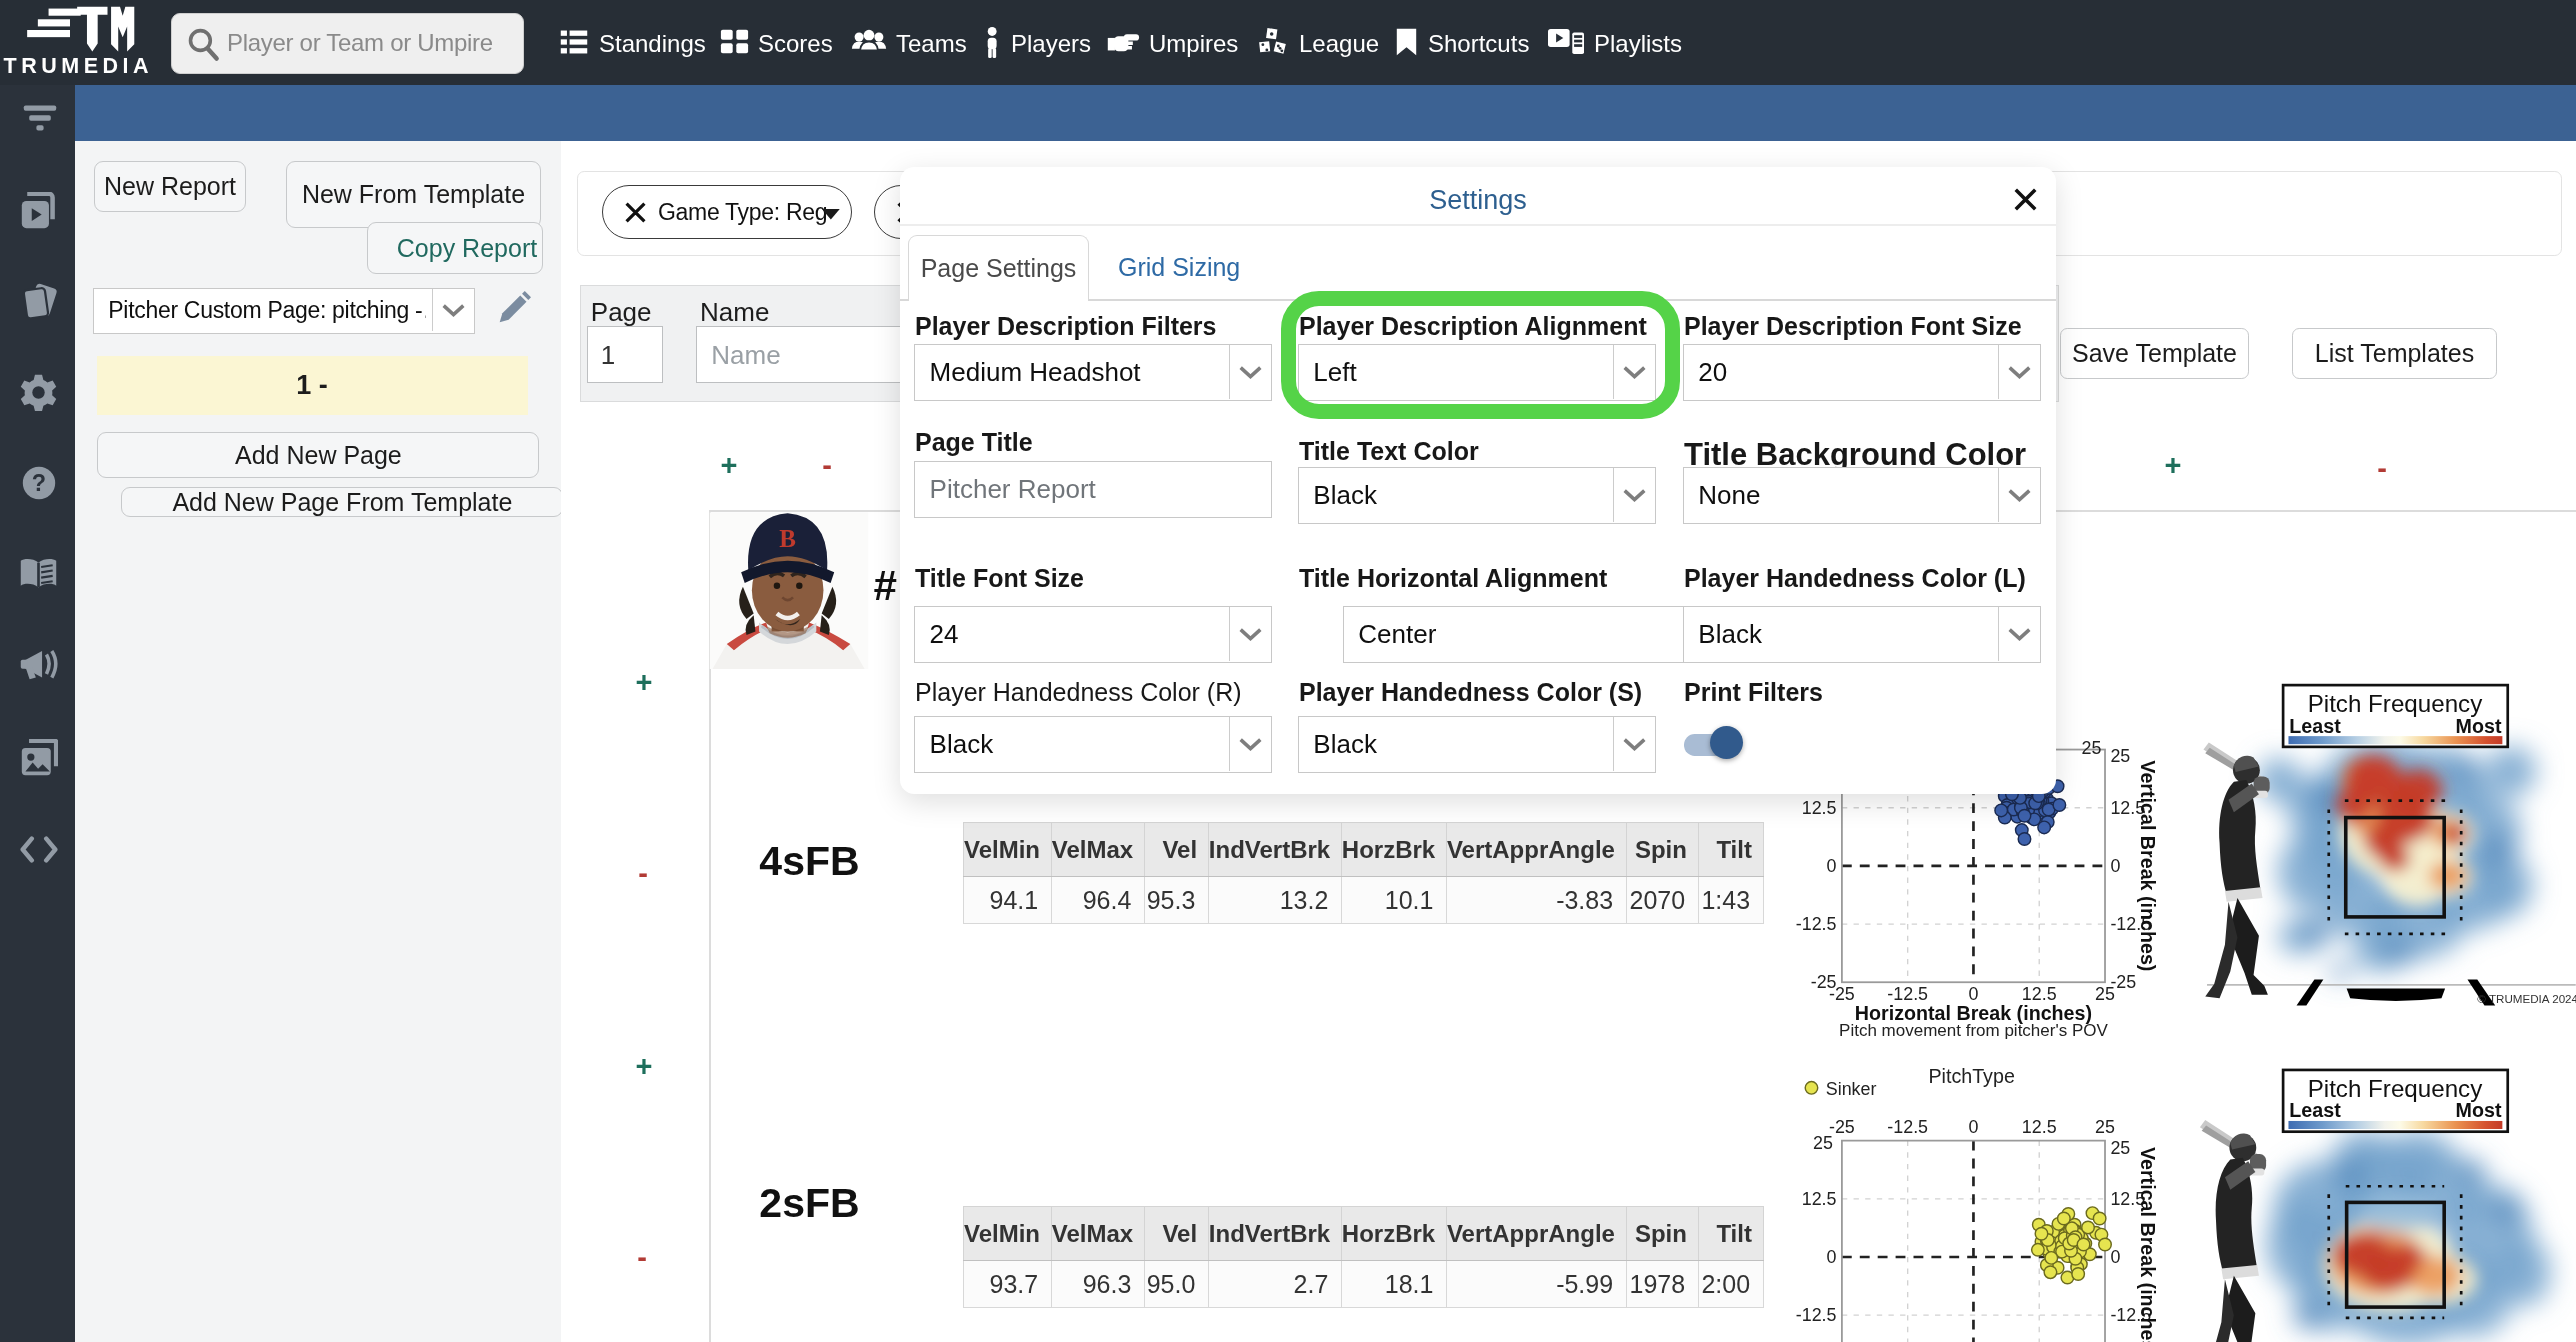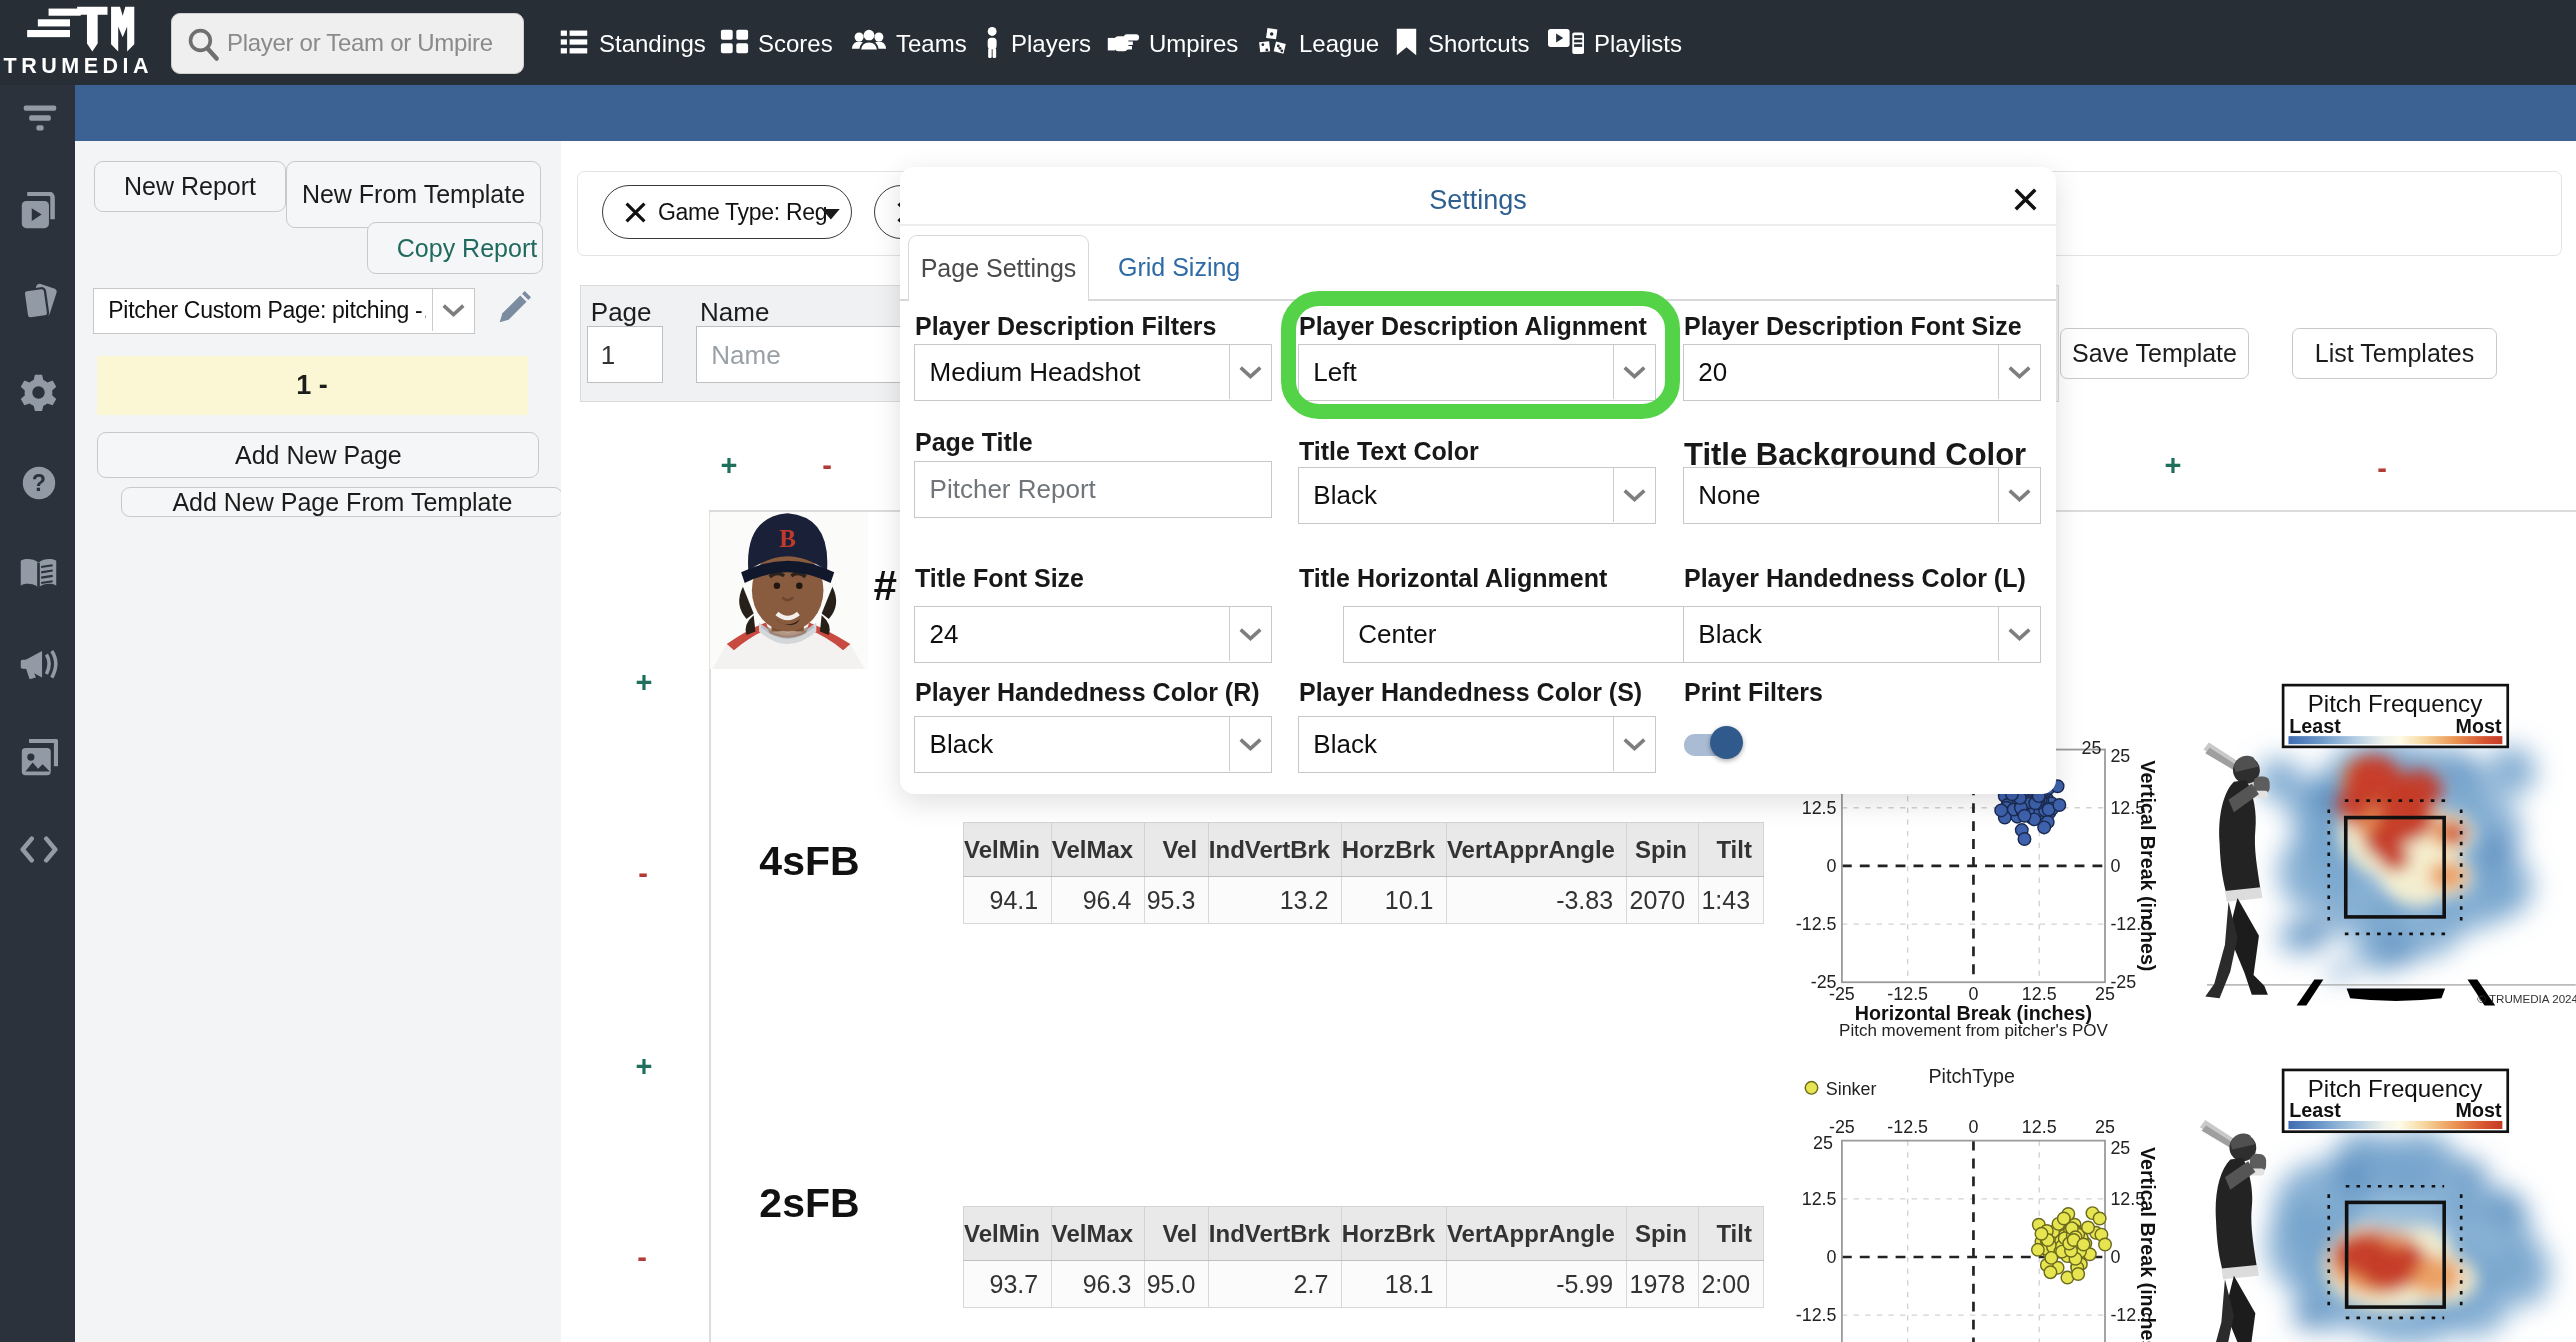--- a/index.html
+++ b/index.html
@@ -162,21 +162,21 @@
 <circle cx="12" cy="20" r="4" fill="#2b323b"></circle>
       <path d="M6 36 l8 -10 l6 7 l5 -5 l8 8 z" fill="#2b323b"></path>
     </svg>
 <svg class="abs" style="left:19.7px;top:750px" width="38" height="29" viewBox="0 0 42 32" fill="none" stroke="#929ba5" stroke-width="5" stroke-linecap="round" stroke-linejoin="round">
 <polyline points="13,4 3,16 13,28"></polyline>
       <polyline points="29,4 39,16 29,28"></polyline>
     </svg>
 </div>
 <div id="bluebar"></div>
 <div id="leftpanel">
-  <div class="btn" style="left:19px;top:19.7px;width:192px;height:51px;">New Report</div>
+  <div class="btn" style="left:19px;top:19.7px;width:152px;height:51px;">New Report</div>
   <div class="btn" style="left:211px;top:19.7px;width:255px;height:67px;">New From Template</div>
   <div class="btn" style="left:292px;top:81px;width:176px;height:52px;color:#20695f;padding-left:24px;">Copy Report</div>
   <div class="sel" style="left:18px;top:147px;width:382px;height:46px;">
     <div class="txt" style="height:42px;font-size:23px;letter-spacing:-0.3px;width:318px;overflow:hidden;">Pitcher Custom Page: pitching -…</div>
     <div class="cw" style="height:42px;">
         <svg style="top:14.3px" width="25" height="14.3" viewBox="0 0 28 16">
           <polyline points="3,3 14,13 25,3" fill="none" stroke="#7e7e7e" stroke-width="4"></polyline>
         </svg>
       </div>
   </div>
@@ -721,21 +721,21 @@
 </div>
 <div class="abs" style="left:784px;top:397px;font-size:25px;font-weight:700;color:#181818;white-space:nowrap;">Player Handedness Color (L)</div>
 <div class="sel" style="left:783px;top:439px;width:358px;">
   <div class="txt">Black</div>
   <div class="cw">
         <svg width="25" height="14.3" viewBox="0 0 28 16">
           <polyline points="3,3 14,13 25,3" fill="none" stroke="#7e7e7e" stroke-width="4"></polyline>
         </svg>
       </div>
 </div>
-<div class="abs" style="left:15px;top:511px;font-size:25px;font-weight:700;color:#181818;white-space:nowrap;">Player Handedness Color (R)</div>
+<div class="abs" style="left:15px;top:511px;font-size:25px;font-weight:400;color:#181818;white-space:nowrap;">Player Handedness Color (R)</div>
 <div class="sel" style="left:14.3px;top:549px;width:358px;">
   <div class="txt">Black</div>
   <div class="cw">
         <svg width="25" height="14.3" viewBox="0 0 28 16">
           <polyline points="3,3 14,13 25,3" fill="none" stroke="#7e7e7e" stroke-width="4"></polyline>
         </svg>
       </div>
 </div>
 <div class="abs" style="left:399px;top:511px;font-size:25px;font-weight:700;color:#181818;white-space:nowrap;">Player Handedness Color (S)</div>
 <div class="sel" style="left:398px;top:549px;width:358px;">

